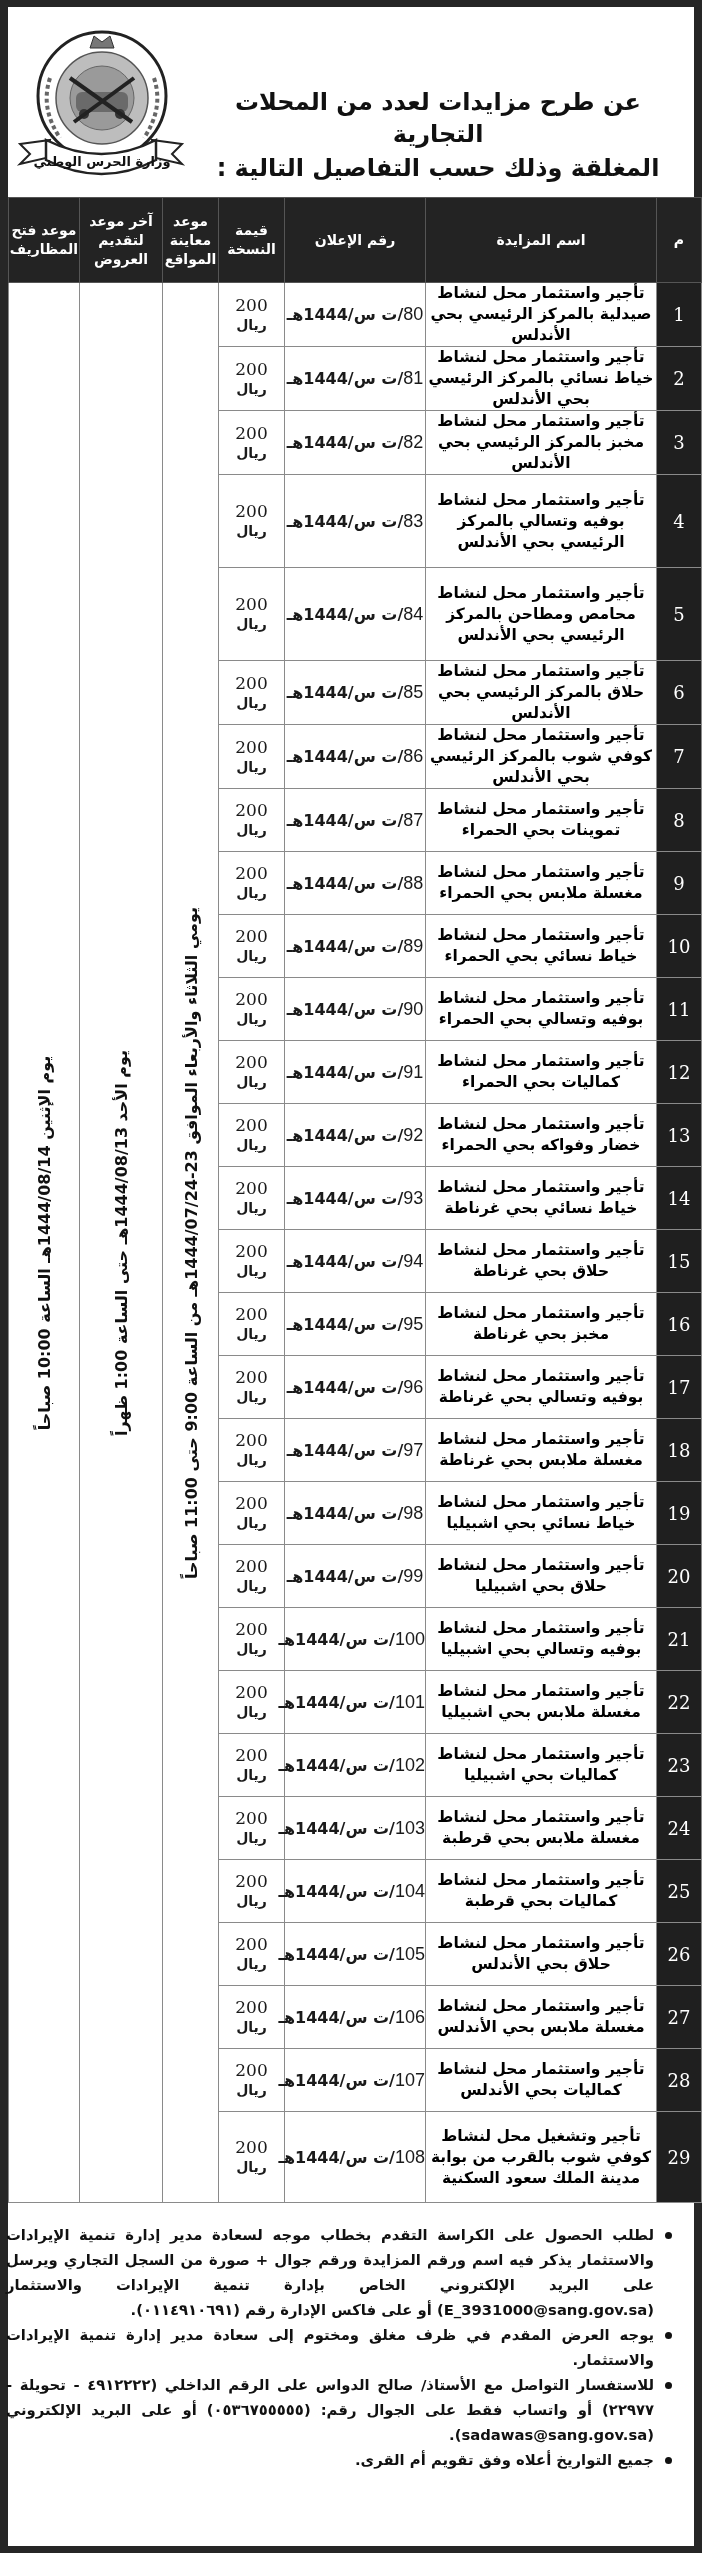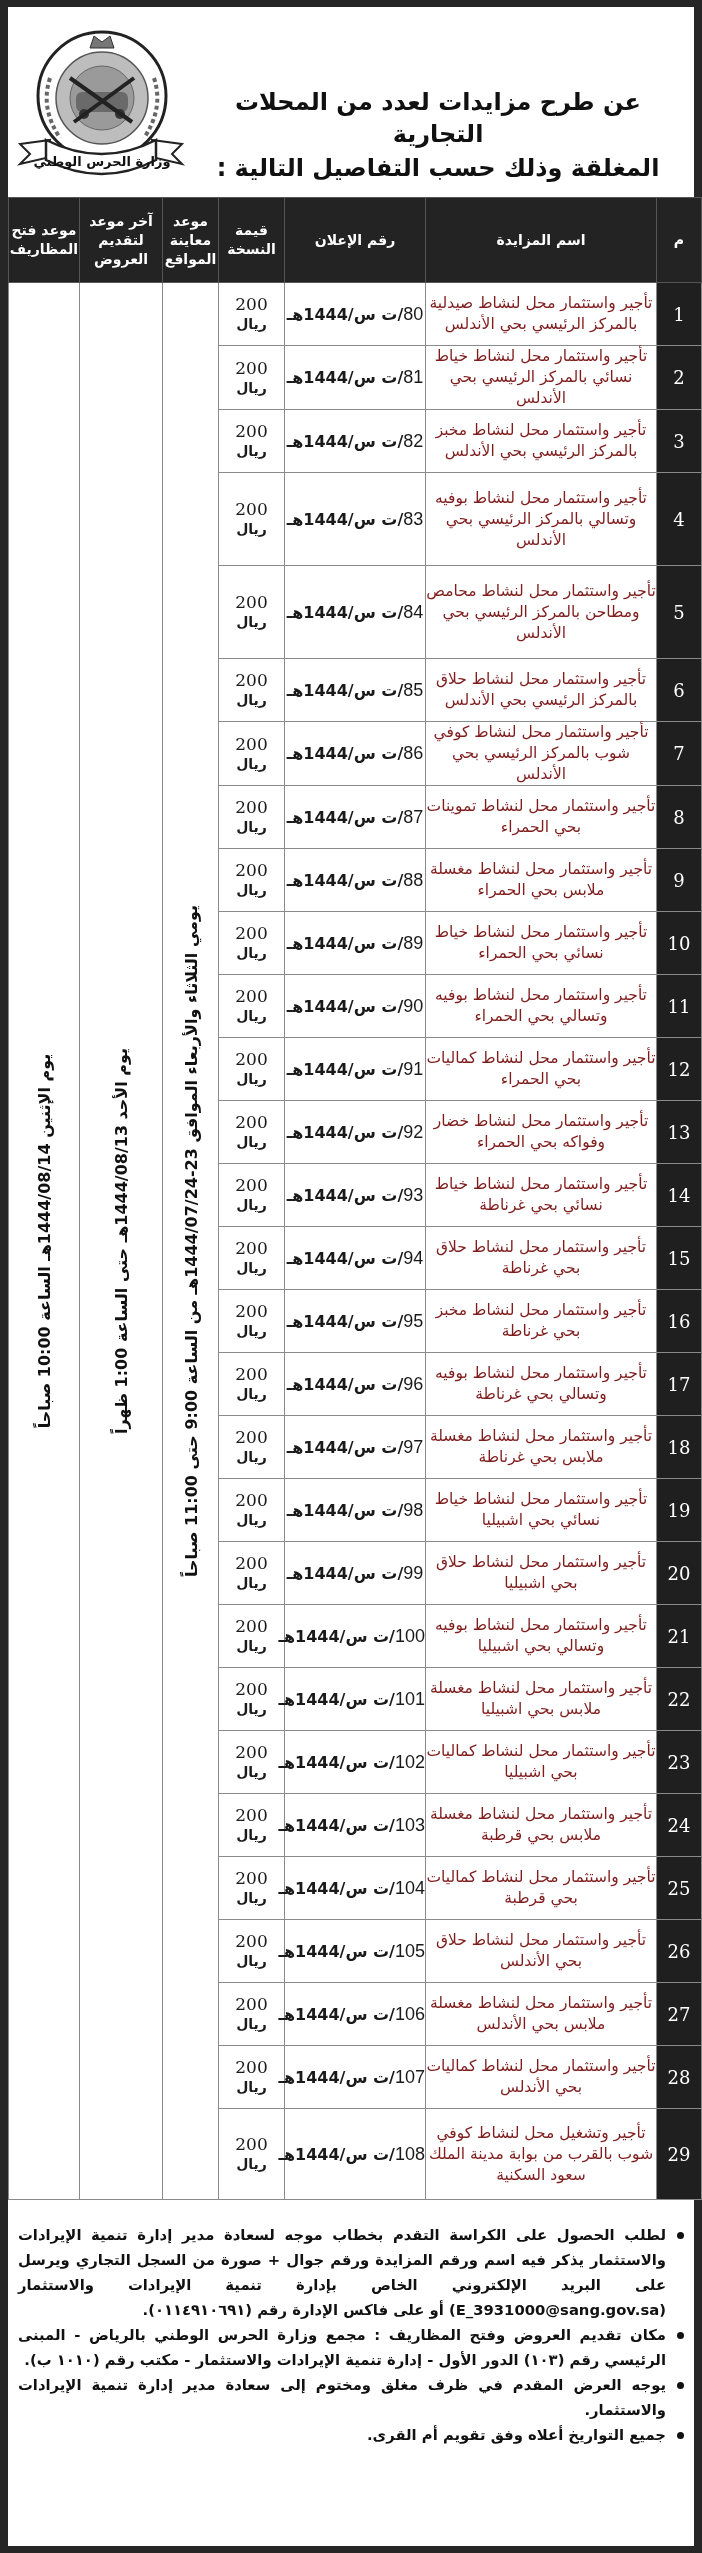--- a/index.html
+++ b/index.html
@@ -33,36 +33,36 @@
     height: 84px; border-color: #555;
   }
   th.c-no, td.c-no { width: 44px; }
   th.c-name, td.c-name { width: 230px; }
   th.c-ad, td.c-ad { width: 140px; }
   th.c-price, td.c-price { width: 65px; }
   th.c-view, td.c-view { width: 55px; }
   th.c-sub, td.c-sub { width: 82px; }
   th.c-open, td.c-open { width: 70px; }
   td.c-no { background: #1f1f1f; color: #fff; font-family: "DejaVu Serif", serif; font-size: 18px; border-color: #555; }
-  td.c-name { font-weight: normal; font-size: 15.5px; line-height: 21px; padding: 1px 6px; color: #7f1d1d; }
+  td.c-name { font-weight: bold; font-size: 15.5px; line-height: 21px; padding: 1px 6px; color: #000000; }
   td.c-ad { font-size: 17px; direction: rtl; white-space: nowrap; }
   td.c-ad .num { font-family: Liberation Sans, sans-serif; font-size: 18px; }
   td.c-ad .ar { font-weight: bold; font-size: 16px; }
   td.c-price { font-family: "DejaVu Serif", serif; font-size: 17px; line-height: 20px; }
   td.c-price .cur { display:block; font-family: "DejaVu Sans", sans-serif; font-weight: bold; font-size: 14px; }
   tr.row td { height: 62px; }
   tr.row.tall td { height: 92px; }
   td.vert { position: relative; }
   .vtext {
     position: absolute; left: 50%; top: 50%;
     transform: translate(-50%, -50%) rotate(-90deg);
     white-space: nowrap; font-weight: bold; font-size: 16px; color: #111;
   }
 
-  .notes { position: absolute; right: 16px; top: 2222px; width: 668px; margin-left: 29px; }
+  .notes { position: absolute; right: 28px; top: 2222px; width: 668px; margin-left: 29px; }
   .note { position: relative; font-weight: bold; font-size: 14.8px; line-height: 25px; color: #111; padding-right: 20px; text-align: justify; }
   .note .bullet {
     position: absolute; right: 2px; top: 10px; width: 7px; height: 7px; border-radius: 50%; background: #111;
   }
 </style>
 </head>
 <body>
 
 <div class="frame"></div>
 
@@ -285,16 +285,16 @@
         <td class="c-no" style="height: 90px;">29</td>
         <td class="c-name" style="height: 90px;">تأجير وتشغيل محل لنشاط كوفي شوب بالقرب من بوابة مدينة الملك سعود السكنية</td>
         <td class="c-ad" style="height: 90px;"><span class="num">108</span><span class="ar">/ت س/1444هـ</span></td>
         <td class="c-price" style="height: 90px;"><span>200</span><span class="cur">ريال</span></td>
       </tr>
     </tbody>
 </table>
 
 <div class="notes">
   <div class="note"><span class="bullet"></span><span>لطلب الحصول على الكراسة التقدم بخطاب موجه لسعادة مدير إدارة تنمية الإيرادات والاستثمار يذكر فيه اسم ورقم المزايدة ورقم جوال + صورة من السجل التجاري ويرسل على البريد الإلكتروني الخاص بإدارة تنمية الإيرادات والاستثمار (E_3931000@sang.gov.sa) أو على فاكس الإدارة رقم (٠١١٤٩١٠٦٩١).</span></div>
-  <div class="note"><span class="bullet"></span><span>مكان تقديم العروض وفتح المظاريف : مجمع وزارة الحرس الوطني بالرياض - المبنى الرئيسي رقم (١٠٣) الدور الأول - إدارة تنمية الإيرادات والاستثمار - مكتب رقم (١٠١٠ ب).</span></div>
   <div class="note"><span class="bullet"></span><span>يوجه العرض المقدم في ظرف مغلق ومختوم إلى سعادة مدير إدارة تنمية الإيرادات والاستثمار.</span></div>
+  <div class="note"><span class="bullet"></span><span>للاستفسار التواصل مع الأستاذ/ صالح الدواس على الرقم الداخلي (٤٩١٢٢٢٢ - تحويلة - ٢٢٩٧٧) أو واتساب فقط على الجوال رقم: (٠٥٣٦٧٥٥٥٥٥) أو على البريد الإلكتروني (sadawas@sang.gov.sa).</span></div>
   <div class="note"><span class="bullet"></span><span>جميع التواريخ أعلاه وفق تقويم أم القرى.</span></div>
 </div>
 
 </body></html>

